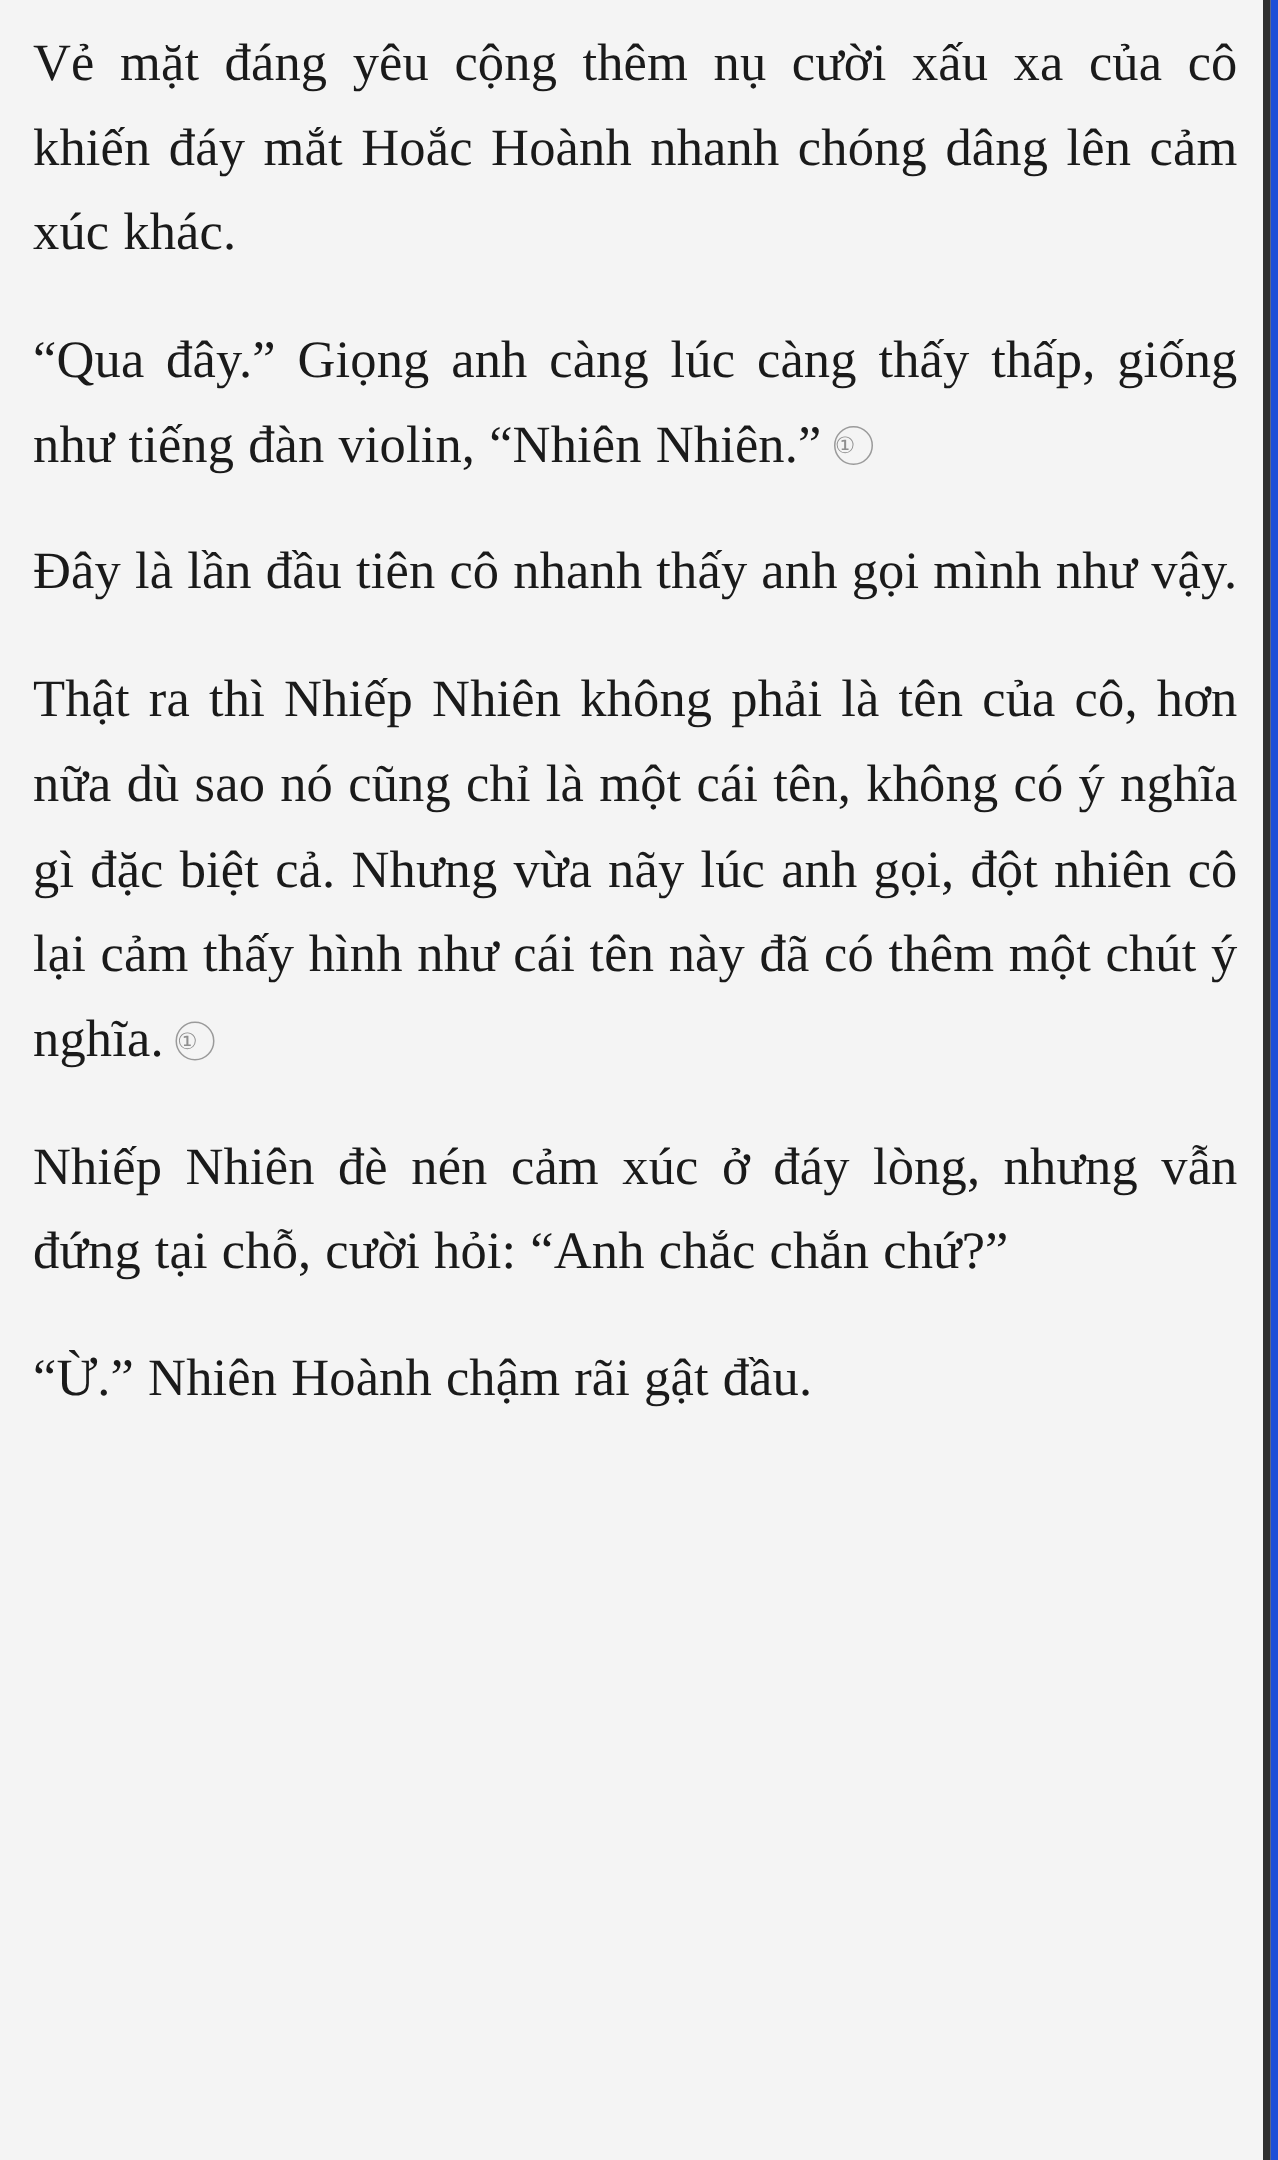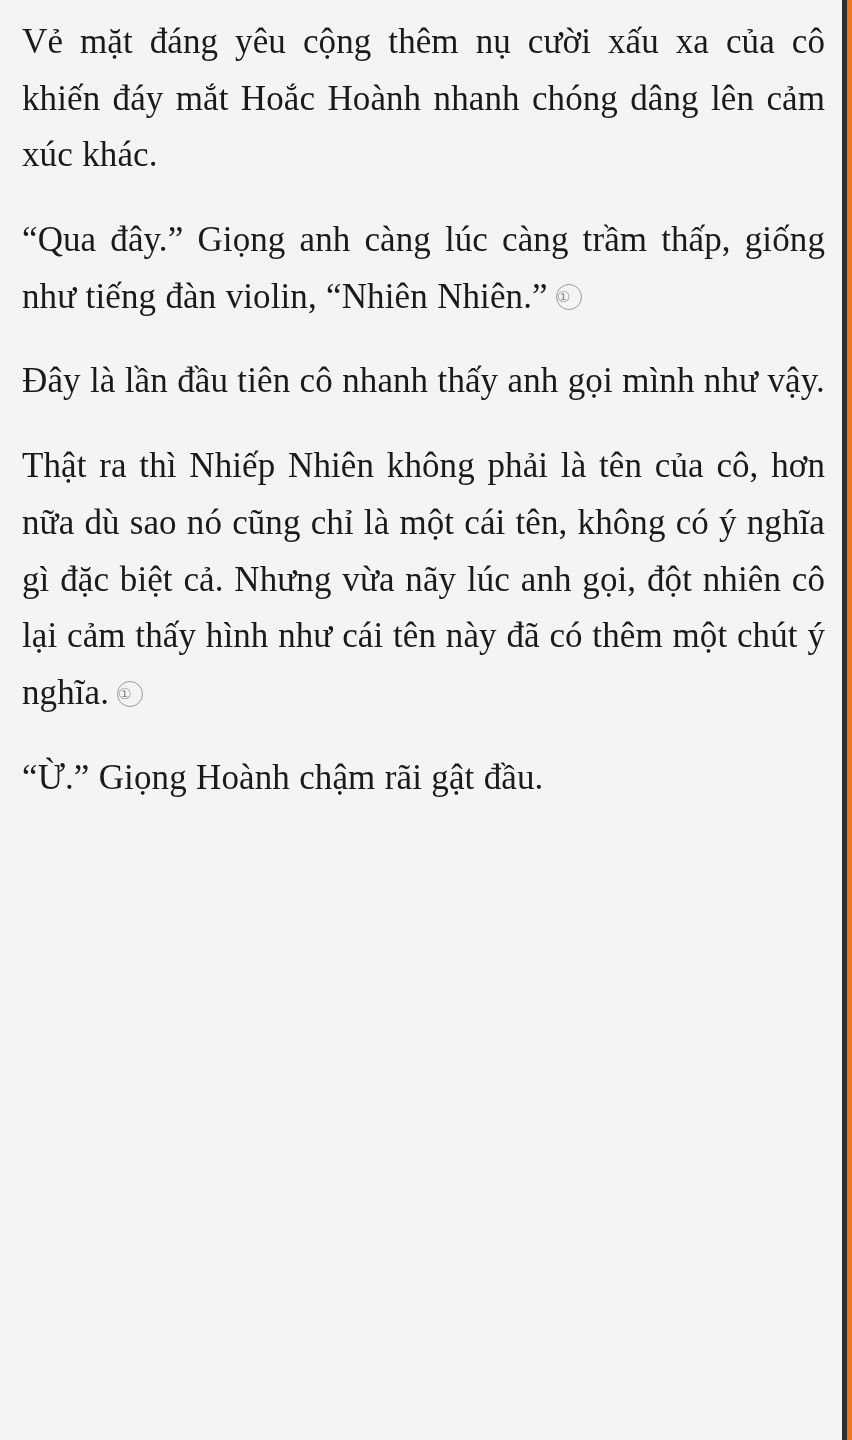--- a/index.html
+++ b/index.html
@@ -14,21 +14,21 @@
     color: #1a1a1a;
     -webkit-font-smoothing: antialiased;
   }
   #reader {
     position: relative;
     width: 852px;
     min-height: 1440px;
     background: #f4f4f4;
     box-sizing: border-box;
     padding: 14px 22px 20px 22px;
-    border-right: 5px solid #f97316;
+    border-right: 5px solid #1d4ed8;
   }
   .page-edge {
     position: absolute;
     top: 0;
     right: 0;
     width: 5px;
     height: 100%;
     background: #2f2f2f;
   }
   .para {
@@ -67,31 +67,34 @@
 </head>
 <body>
 
 <div id="reader">
 
   <p class="para last-line-natural">
     <span>Vẻ mặt đáng yêu cộng thêm nụ cười xấu xa của cô khiến đáy mắt Hoắc Hoành nhanh chóng dâng lên cảm xúc khác.</span>
   </p>
 
   <p class="para last-line-natural">
-    <span>“Qua đây.” Giọng anh càng lúc càng trầm thấp, giống như tiếng đàn violin, “Nhiên Nhiên.”</span><span class="note">①</span>
+    <span>“Qua đây.” Giọng anh càng lúc càng thấy thấp, giống như tiếng đàn violin, “Nhiên Nhiên.”</span><span class="note">①</span>
   </p>
 
 
   <p class="para last-line-natural">
     <span>Đây là lần đầu tiên cô nhanh thấy anh gọi mình như vậy.</span>
   </p>
 
   <p class="para last-line-natural">
     <span>Thật ra thì Nhiếp Nhiên không phải là tên của cô, hơn nữa dù sao nó cũng chỉ là một cái tên, không có ý nghĩa gì đặc biệt cả. Nhưng vừa nãy lúc anh gọi, đột nhiên cô lại cảm thấy hình như cái tên này đã có thêm một chút ý nghĩa.</span><span class="note">①</span>
   </p>
 
+  <p class="para last-line-natural">
+    <span>Nhiếp Nhiên đè nén cảm xúc ở đáy lòng, nhưng vẫn đứng tại chỗ, cười hỏi: “Anh chắc chắn chứ?”</span>
+  </p>
 
   <p class="para last-line-natural">
-    <span>“Ừ.” Giọng Hoành chậm rãi gật đầu.</span>
+    <span>“Ừ.” Nhiên Hoành chậm rãi gật đầu.</span>
   </p>
 
   <div class="page-edge"></div>
 </div>
 
 </body></html>

